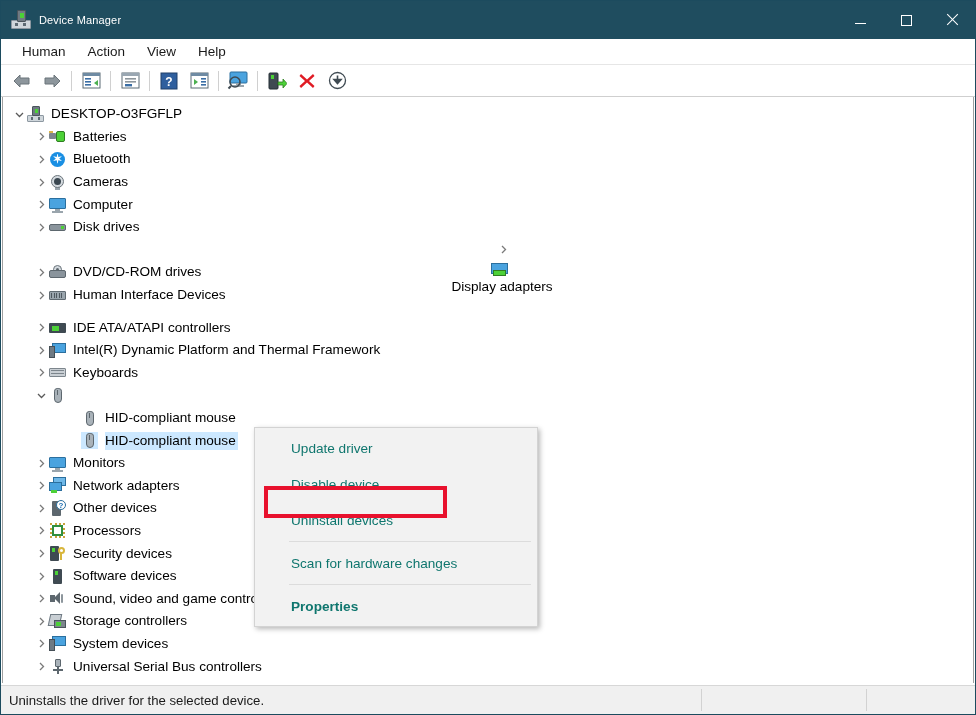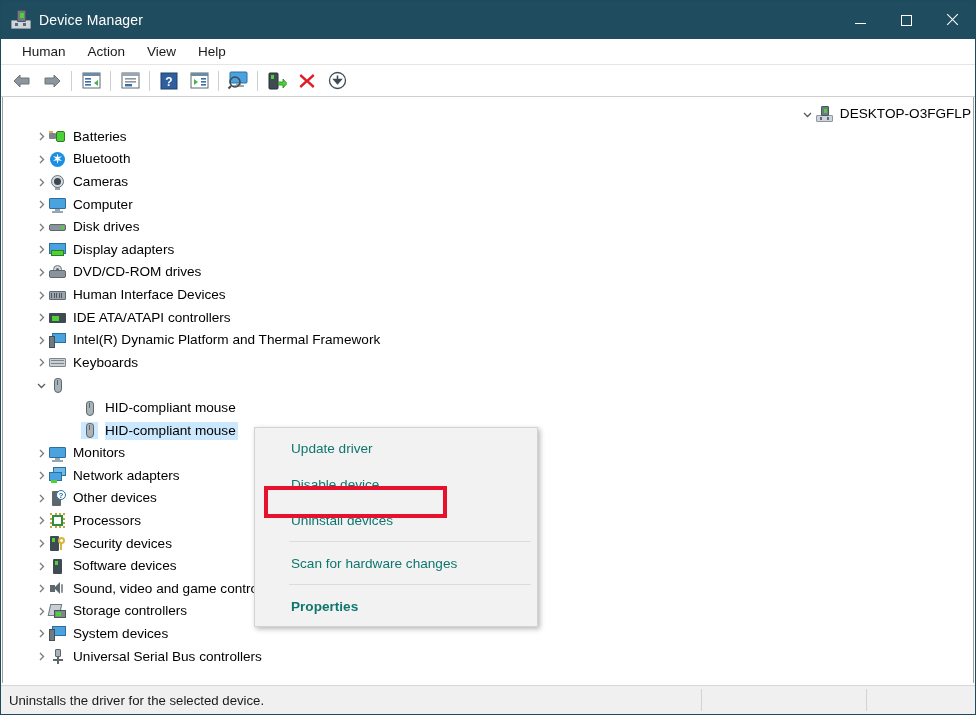--- a/index.html
+++ b/index.html
@@ -53,21 +53,21 @@
     border: 1px solid #4b555c;
     border-radius: 1px;
   }
   .ti-led {
     position: absolute; left: 2px; top: 2px;
     width: 4px; height: 5px;
     background: #4cd137;
   }
   .title-text {
     color: #ffffff;
-    font-size: 14px;
+    font-size: 11px;
     letter-spacing: 0.15px;
     white-space: nowrap;
   }
   .win-controls {
     position: absolute; right: 0; top: 0;
     height: 38px;
     display: flex;
   }
   .win-btn {
     width: 46px; height: 38px;
@@ -410,21 +410,21 @@
       <svg width="19" height="19" viewBox="0 0 19 19">
         <circle cx="9.5" cy="9.5" r="8" fill="#ffffff" stroke="#3f4a52" stroke-width="1.3"></circle>
         <path d="M9.5 4.5 L9.5 11 M6 8.5 L9.5 12.5 L13 8.5 Z" fill="#3f4a52" stroke="#3f4a52" stroke-width="1.6"></path>
       </svg>
     </div>
   </div>
 
   <div class="content">
     <div class="tree">
 
-      <div class="node" style="padding-left:8px;justify-content:flex-end;">
+      <div class="node" style="padding-left:8px;">
         <div class="twisty">
           <svg width="9" height="9" viewBox="0 0 9 9">
               <path d="M1 3 L4.5 6.5 L8 3" fill="none" stroke="#5a5a5a" stroke-width="1.3"></path>
             </svg>
         </div>
         <div class="node-icon root-icon">
           <div class="ic ti2-base"></div>
             <div class="ic ti2-h1"></div>
             <div class="ic ti2-h2"></div>
           <div class="ic ti2-tower">
@@ -495,21 +495,21 @@
               <path d="M3 1 L6.5 4.5 L3 8" fill="none" stroke="#7a7a7a" stroke-width="1.3"></path>
             </svg>
         </div>
         <div class="node-icon">
           <div class="ic disk-body"></div>
             <div class="ic disk-led"></div>
         </div>
         <div class="node-label">Disk drives</div>
       </div>
 
-      <div class="node" style="padding-left:30px;">
+      <div class="node" style="padding-left:30px;flex-direction:column;">
         <div class="twisty">
           <svg width="9" height="9" viewBox="0 0 9 9">
               <path d="M3 1 L6.5 4.5 L3 8" fill="none" stroke="#7a7a7a" stroke-width="1.3"></path>
             </svg>
         </div>
         <div class="node-icon">
           <div class="ic da-scr"></div>
             <div class="ic da-card"></div>
         </div>
         <div class="node-label">Display adapters</div>
@@ -535,21 +535,21 @@
               <path d="M3 1 L6.5 4.5 L3 8" fill="none" stroke="#7a7a7a" stroke-width="1.3"></path>
             </svg>
         </div>
         <div class="node-icon">
           <div class="ic hid-body"></div>
             <div class="ic hid-dots"></div>
         </div>
         <div class="node-label">Human Interface Devices</div>
       </div>
 
-      <div class="node" style="padding-left:30px;">
+      <div class="node" style="padding-left:30px;margin-top:10px;">
         <div class="twisty">
           <svg width="9" height="9" viewBox="0 0 9 9">
               <path d="M3 1 L6.5 4.5 L3 8" fill="none" stroke="#7a7a7a" stroke-width="1.3"></path>
             </svg>
         </div>
         <div class="node-icon">
           <div class="ic ide-card"></div>
             <div class="ic ide-chip"></div>
         </div>
         <div class="node-label">IDE ATA/ATAPI controllers</div>

